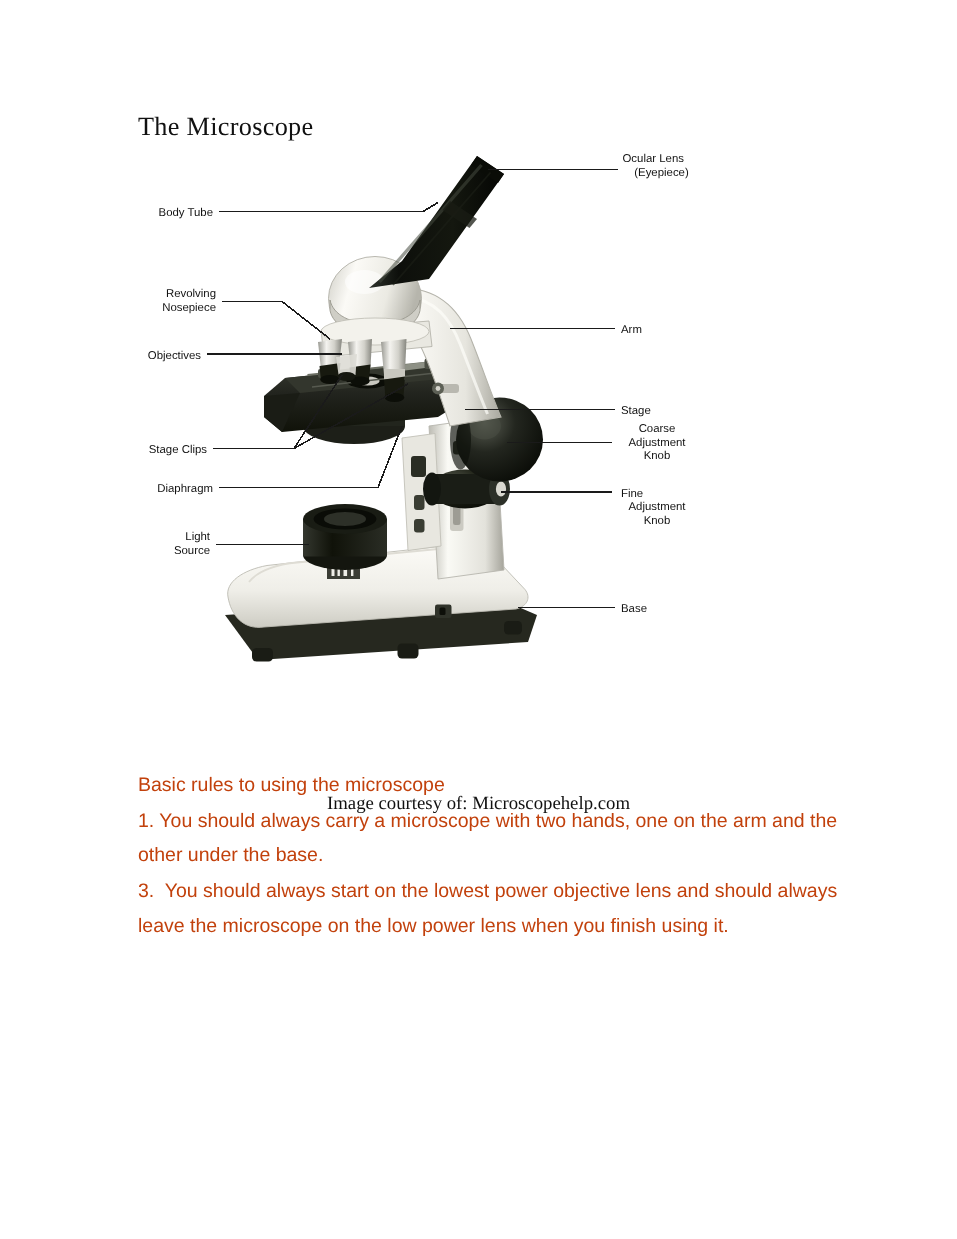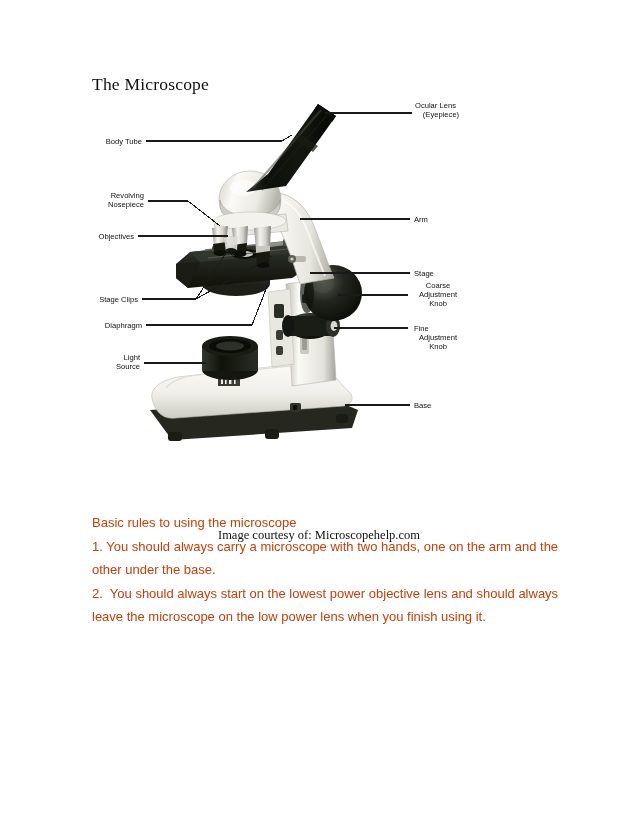--- a/index.html
+++ b/index.html
@@ -358,16 +358,16 @@
         <text x="414" y="320" text-anchor="start">Base</text>
       </g>
     </svg>
   </div>
 
   <div id="figure-caption">Image courtesy of: Microscopehelp.com</div>
 
   <div id="body-copy">
     <p>Basic rules to using the microscope</p>
     <p>1. You should always carry a microscope with two hands, one on the arm and the other under the base.</p>
-    <p>2.  You should always start on the lowest power objective lens and should always leave the microscope on the low power lens when you finish using it.</p>
+    <p>3.  You should always start on the lowest power objective lens and should always leave the microscope on the low power lens when you finish using it.</p>
   </div>
 
 </div>
 
 </body></html>

